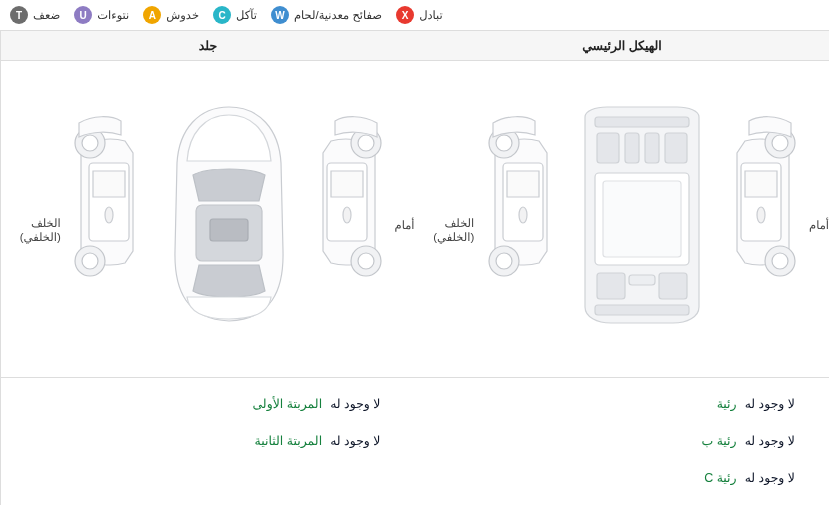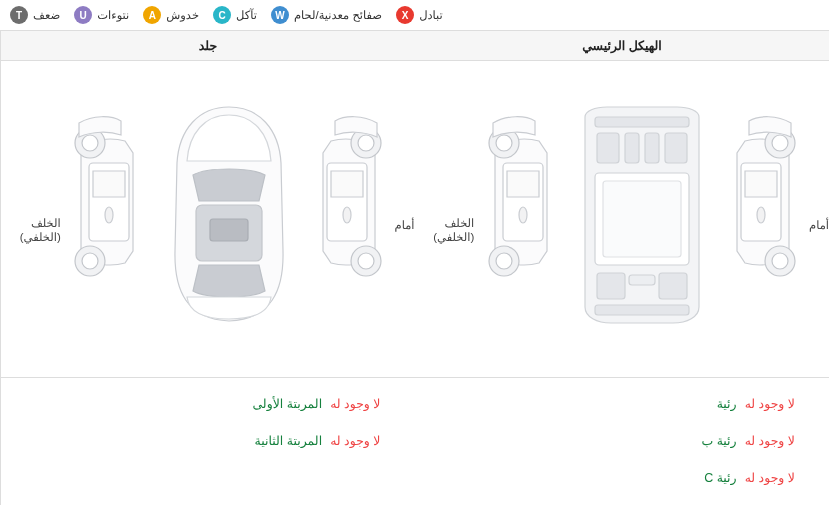--- a/index.html
+++ b/index.html
@@ -126,21 +126,21 @@
     border-left: 1px solid #dddddd;
   }
   .note-line {
     font-size: 12.5px;
     color: #555555;
     margin-bottom: 22px;
     display: flex;
     flex-direction: row;
     gap: 8px;
   }
-  .note-value { color: #ef4444; }
+  .note-value { color: #0f172a; }
   .note-label { color: #15803d; }
 </style>
 </head>
 <body>
 
 <div id="page">
 
   <div class="legend">
     <div class="legend-item">
       <span class="legend-label">تبادل</span>

